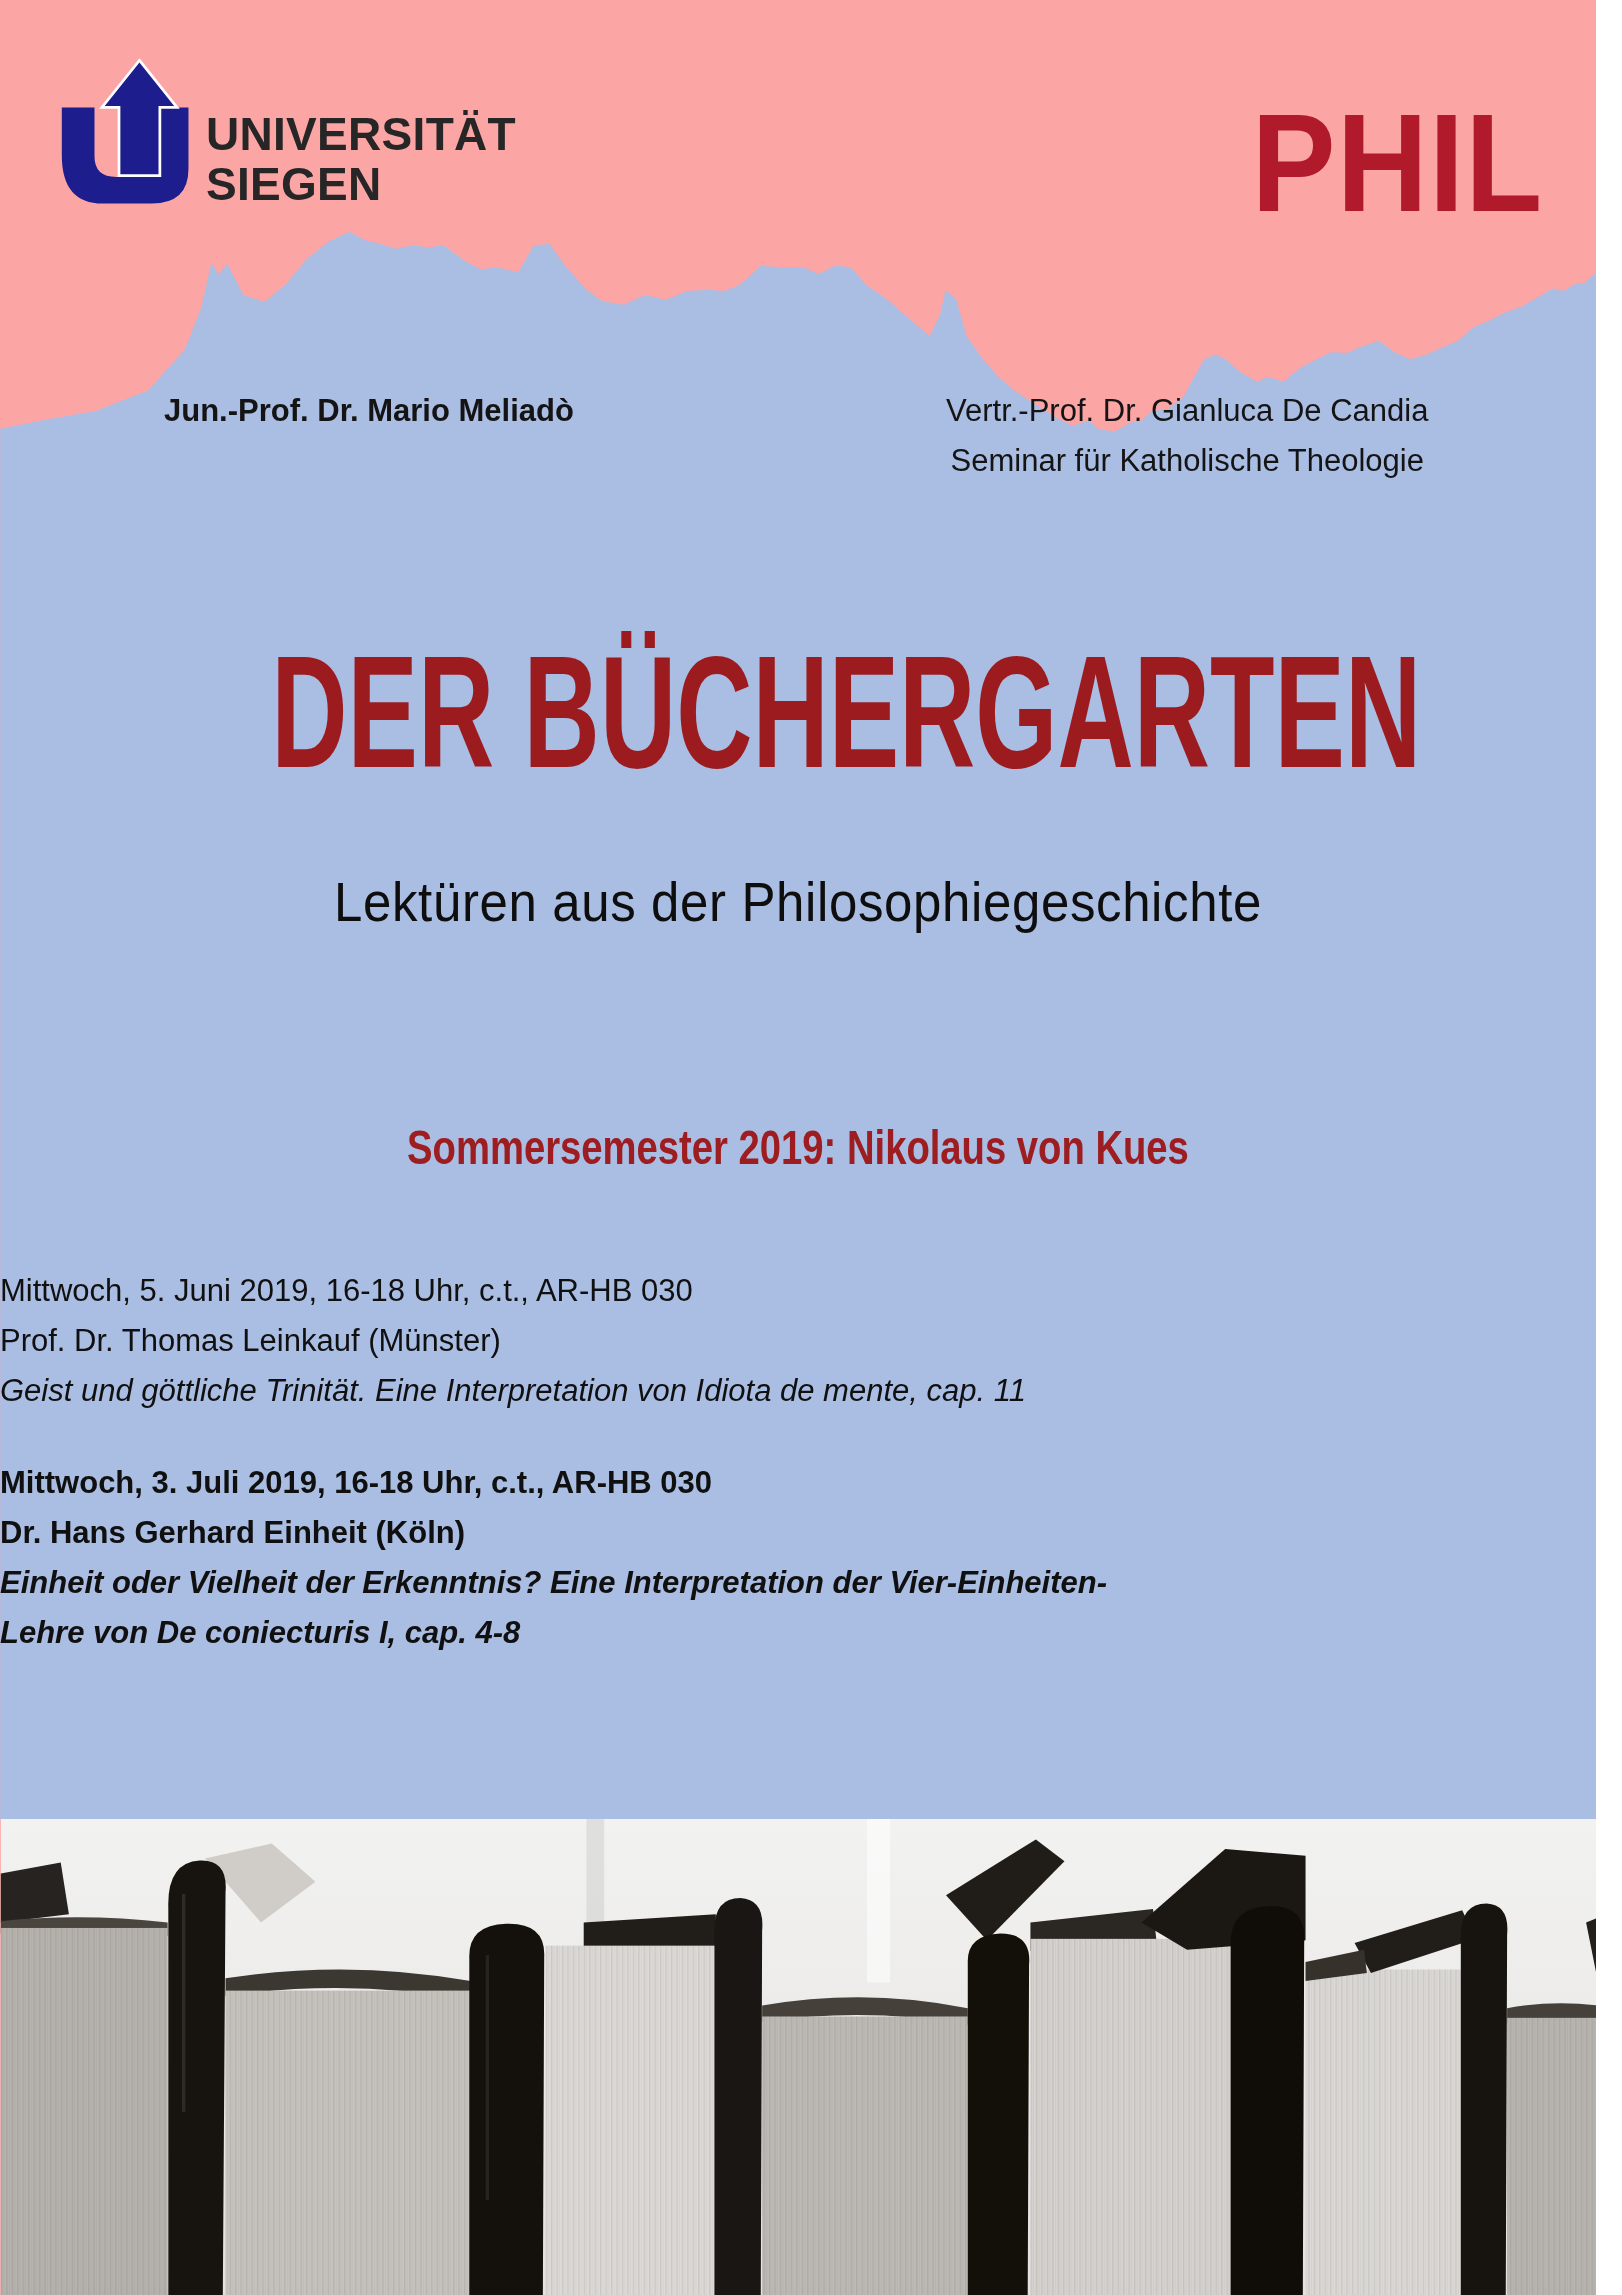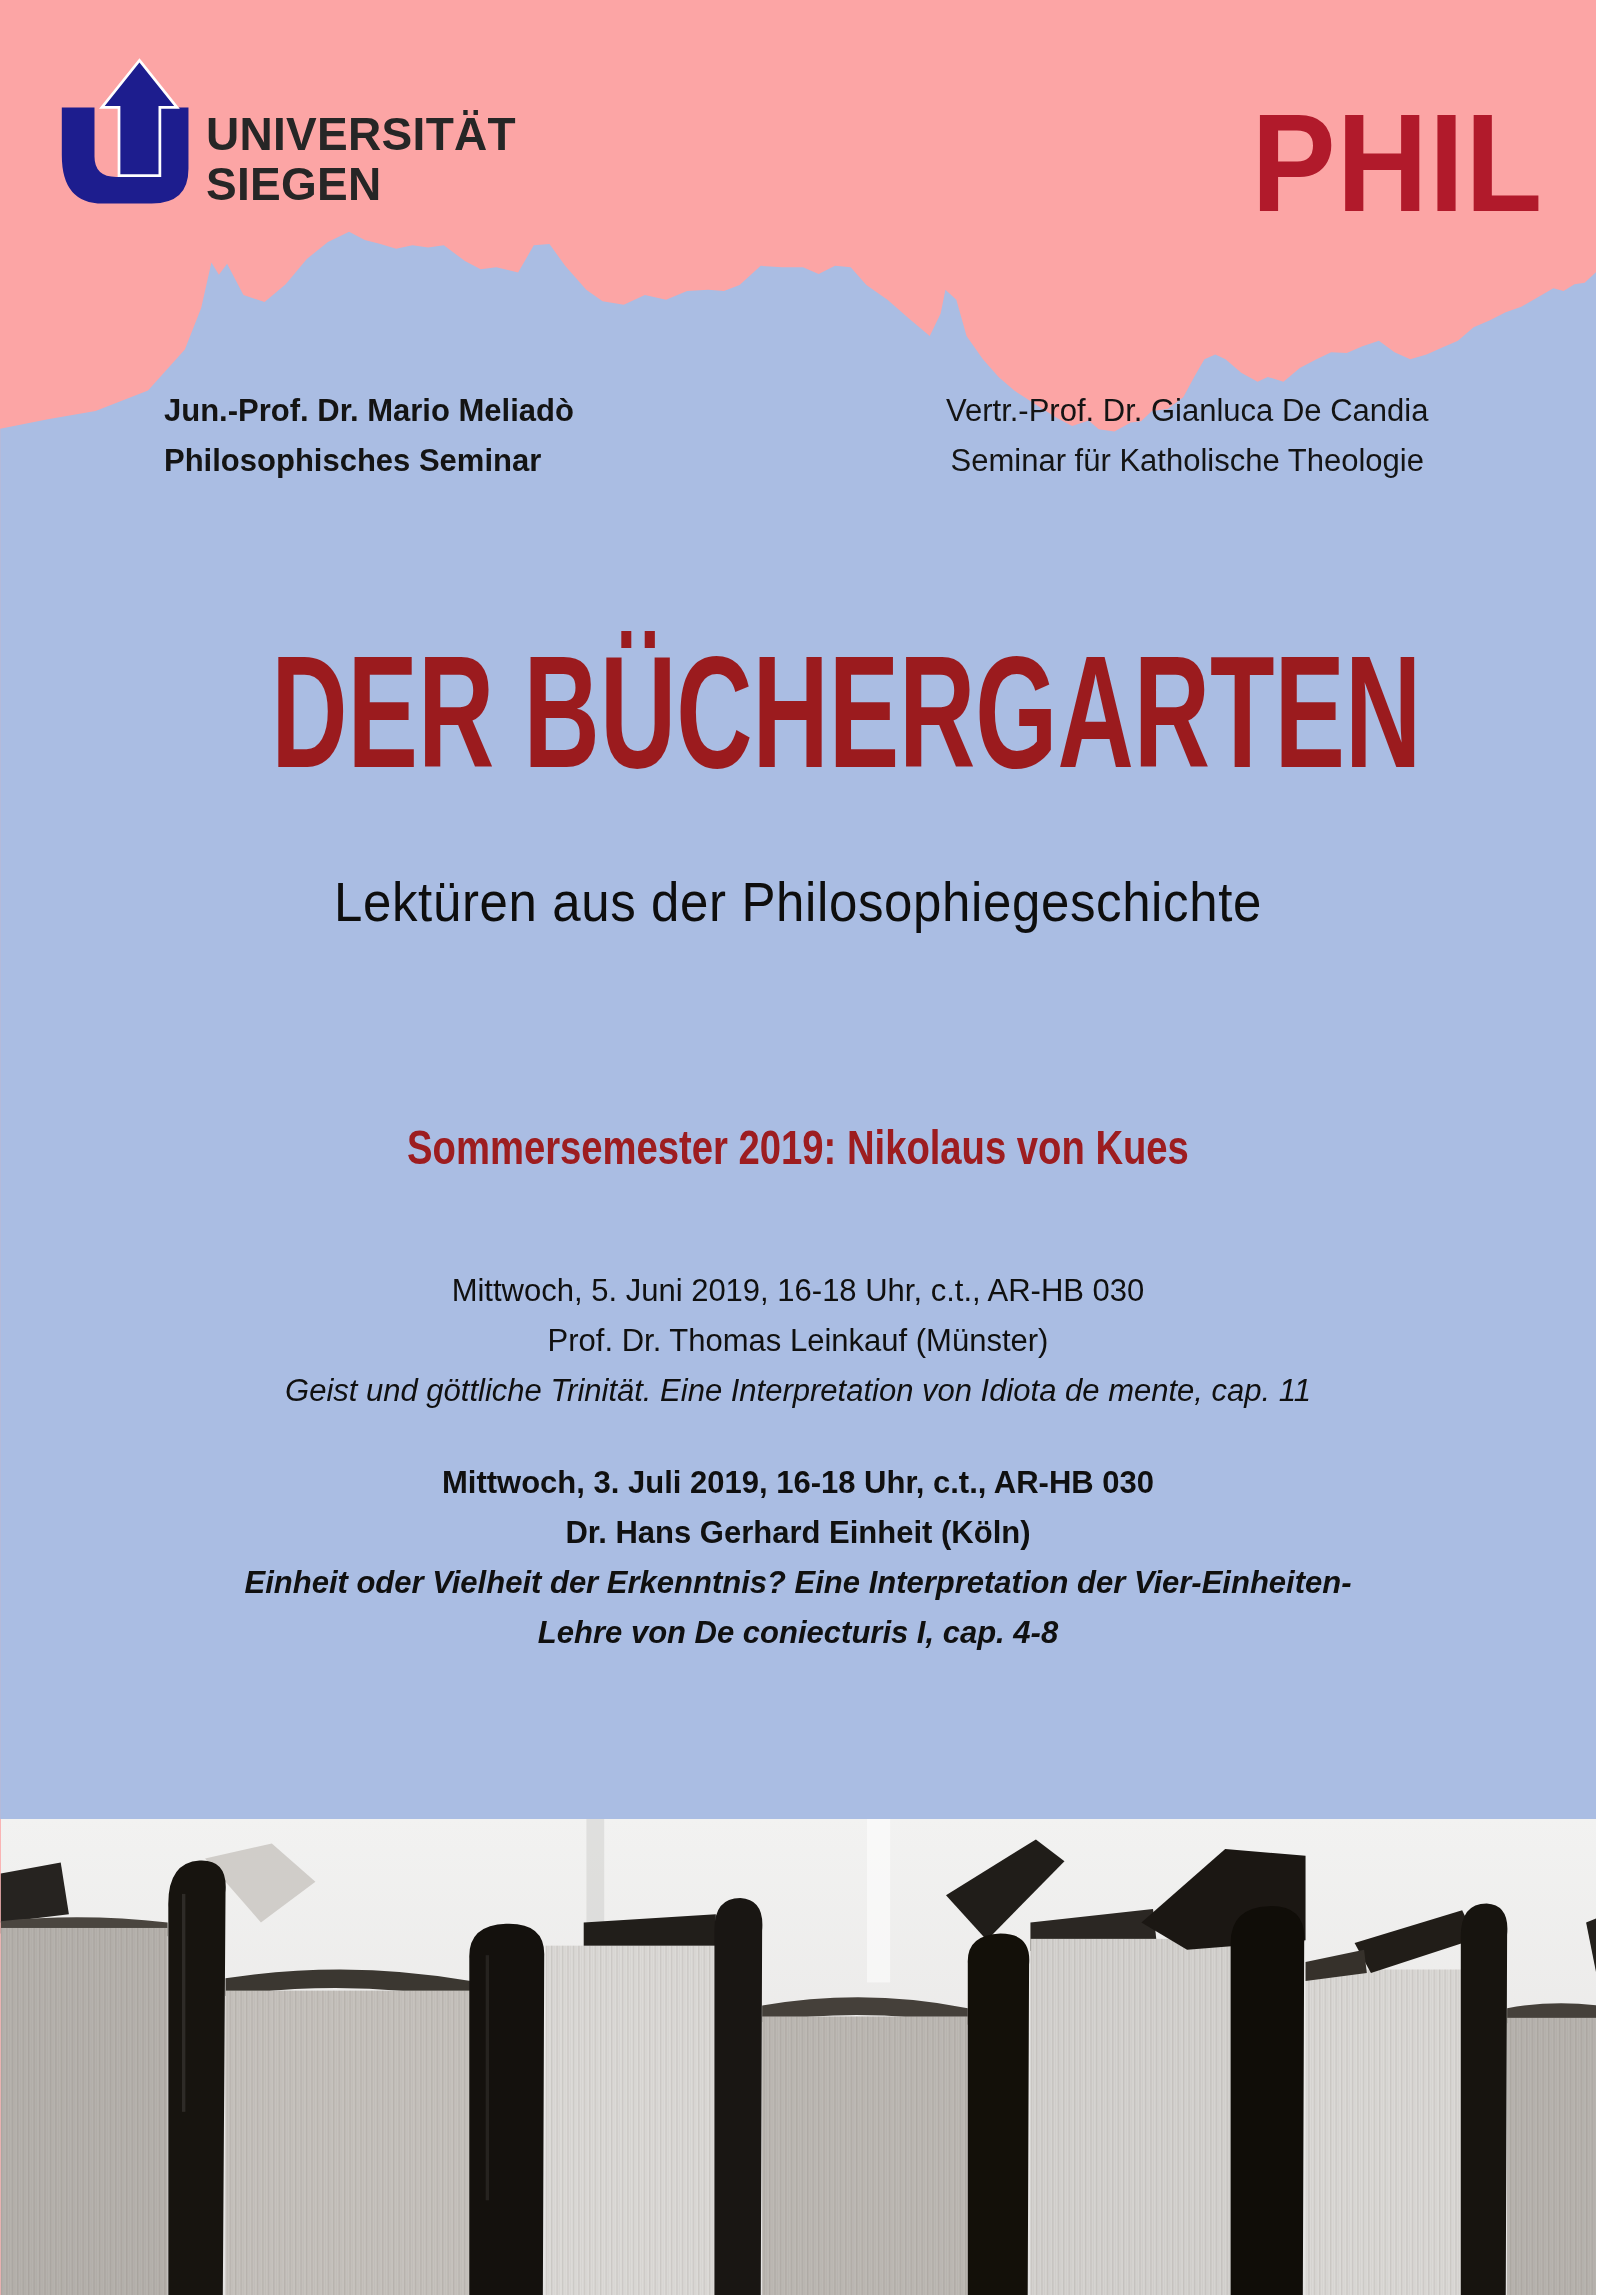--- a/index.html
+++ b/index.html
@@ -43,21 +43,21 @@
     top:871px;font-size:56px;line-height:1.1;font-weight:normal;
     color:#0e0e0e;letter-spacing:0.7px;
     transform:scaleX(0.91);transform-origin:center top;
   }
   #semester-heading{
     top:1121px;font-size:49px;line-height:1.1;font-weight:bold;
     color:#9d1d20;transform:scaleX(0.78);transform-origin:center top;
   }
   
   .event{
-    position:absolute;left:0;right:0;text-align:center;z-index:2;
+    position:absolute;left:0;right:0;z-index:2;
     font-size:31px;line-height:50px;color:#101010;
   }
   #event-1{top:1266px;}
   #event-2{top:1458px;font-weight:bold;}
   .event .line{white-space:nowrap;}
   .event .italic{font-style:italic;}
   
   #photo-svg{position:absolute;left:0;top:1819px;z-index:1;}
 </style>
 </head>
@@ -90,21 +90,20 @@
 
   <div id="logo-text">
     <div>UNIVERSITÄT</div>
     <div>SIEGEN</div>
   </div>
 
   <div id="phil-logo">PHIL</div>
 
   <div class="org-block" id="org-left">
     <div>Jun.-Prof. Dr. Mario Meliadò</div>
-    <div>Philosophisches Seminar</div>
   </div>
   <div class="org-block" id="org-right">
     <div>Vertr.-Prof. Dr. Gianluca De Candia</div>
     <div>Seminar für Katholische Theologie</div>
   </div>
 
   <div class="center-line" id="main-title">DER BÜCHERGARTEN</div>
   <div class="center-line" id="subtitle">Lektüren aus der Philosophiegeschichte</div>
   <div class="center-line" id="semester-heading">Sommersemester 2019: Nikolaus von Kues</div>
 

